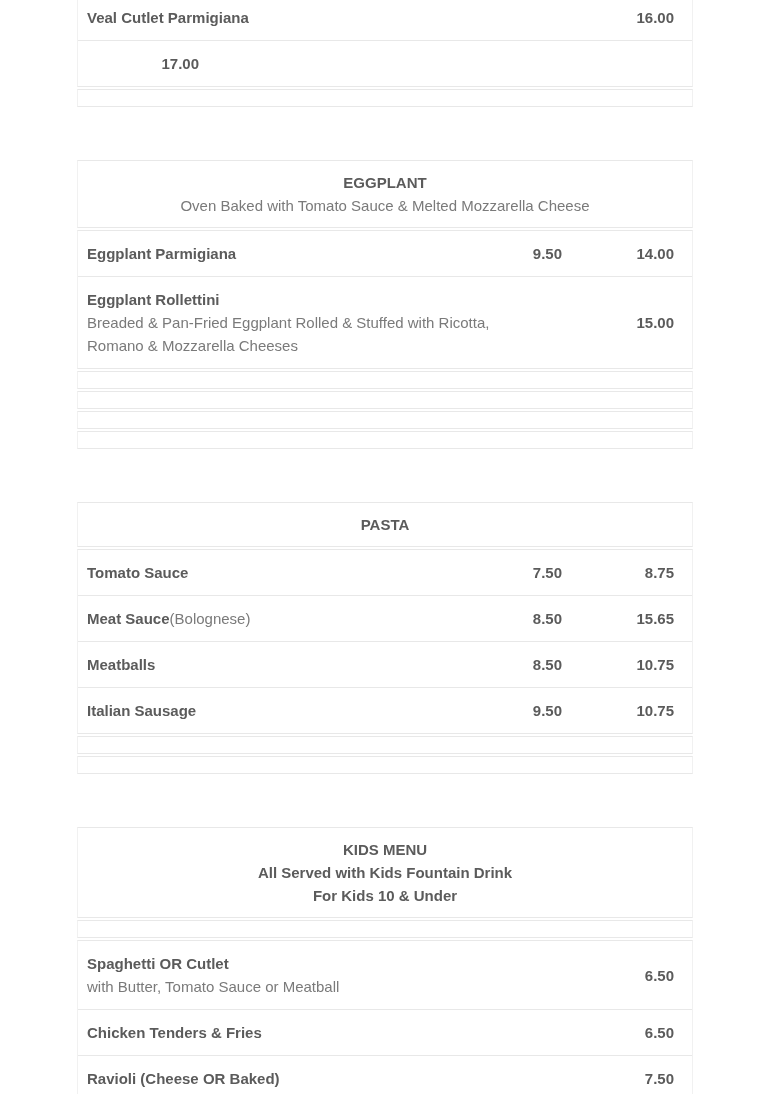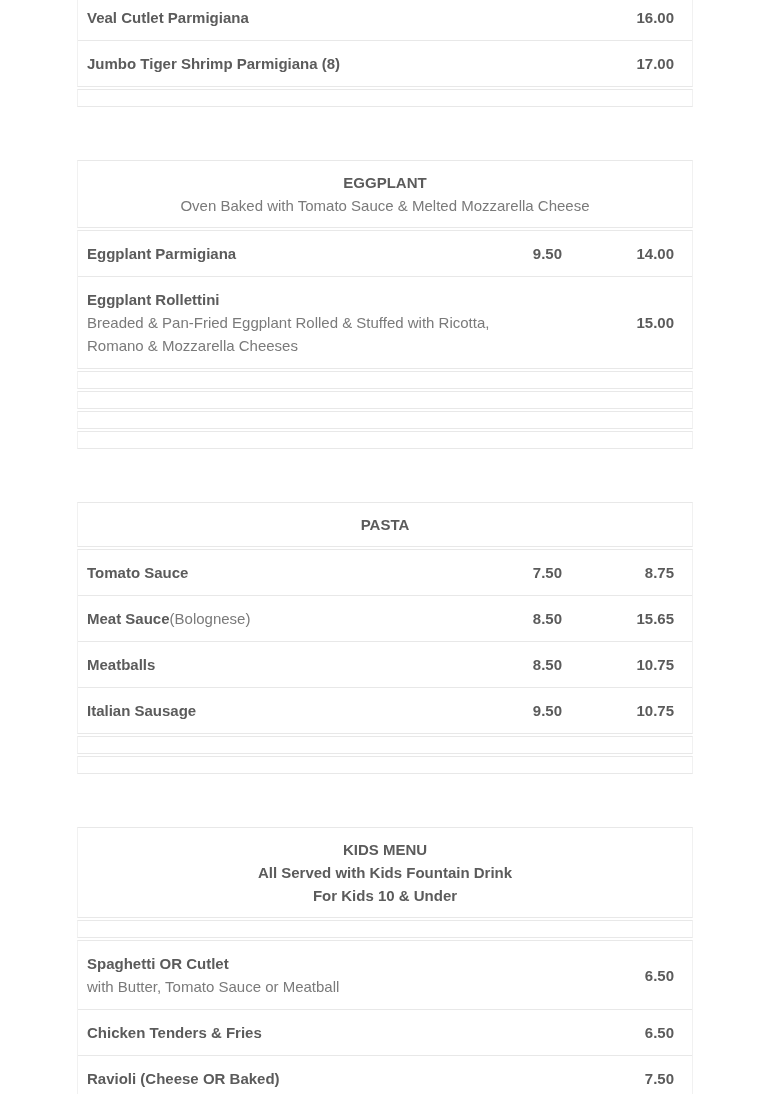--- a/index.html
+++ b/index.html
@@ -64,23 +64,20 @@
 
   <div class="section">
     <div class="block">
       <div class="row">
         <div class="item-text">
           <span class="item-name">Veal Cutlet Parmigiana</span>
         </div>
         <span class="price p2">16.00</span>
       </div>
       <div class="row">
-        <div class="item-text">
-          <span class="item-name">Jumbo Tiger Shrimp Parmigiana (8)</span>
-        </div>
         <span class="price p2">17.00</span>
       </div>
     </div>
     <div class="block empty-block"></div>
   </div>
 
   <div class="section">
     <div class="block header-block">
       <div class="header-title">EGGPLANT</div>
       <div class="header-sub">Oven Baked with Tomato Sauce &amp; Melted Mozzarella Cheese</div>

